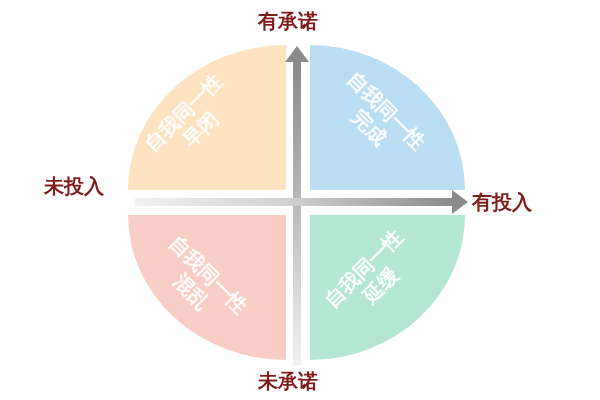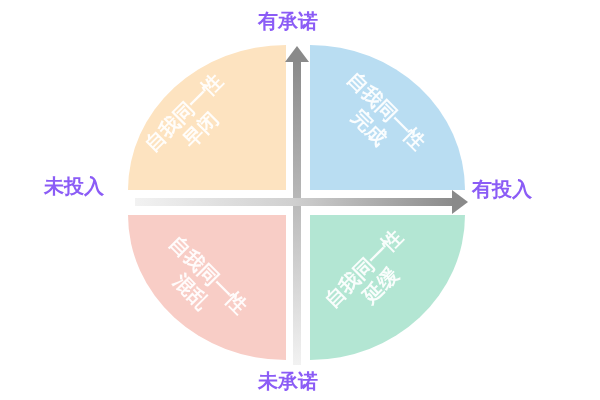--- a/index.html
+++ b/index.html
@@ -10,26 +10,26 @@
     .q-tr { left: 310px; top: 45px; width: 155px; height: 145px; border-top-right-radius: 155px 145px; }
     .q-bl { left: 128px; top: 215px; width: 158px; height: 145px; border-bottom-left-radius: 158px 145px; }
     .q-br { left: 310px; top: 215px; width: 155px; height: 145px; border-bottom-right-radius: 155px 145px; }
     .q-label { position: absolute; color: #ffffff; font-weight: bold; font-size: 20px;
                line-height: 24px; text-align: center; white-space: nowrap; opacity: 0.92; }
     .q-label span { display: block; }
     .q-tl .q-label { left: 14px; top: 52px; transform: rotate(-45deg); }
     .q-tr .q-label { left: 18px; top: 50px; transform: rotate(45deg); }
     .q-bl .q-label { left: 22px; top: 44px; transform: rotate(45deg); }
     .q-br .q-label { left: 12px; top: 38px; transform: rotate(-45deg); }
-    .axis-label { position: absolute; font-weight: bold; font-size: 20px; color: #8b5cf6;
+    .axis-label { position: absolute; font-weight: bold; font-size: 20px; color: #7f1d1d;
                   white-space: nowrap; }
     .lbl-top { left: 258px; top: 8px; }
     .lbl-bottom { left: 258px; top: 368px; }
     .lbl-left { left: 44px; top: 173px; }
-    .lbl-right { left: 472px; top: 176px; }
+    .lbl-right { left: 472px; top: 189px; }
     svg.arrows { position: absolute; left: 0; top: 0; }
   </style>
 </head>
 <body>
 
 <div class="quad q-tl" style="background:#fde3c0;">
   <div class="q-label">
     <span>自我同一性</span>
     <span>早闭</span>
   </div>

